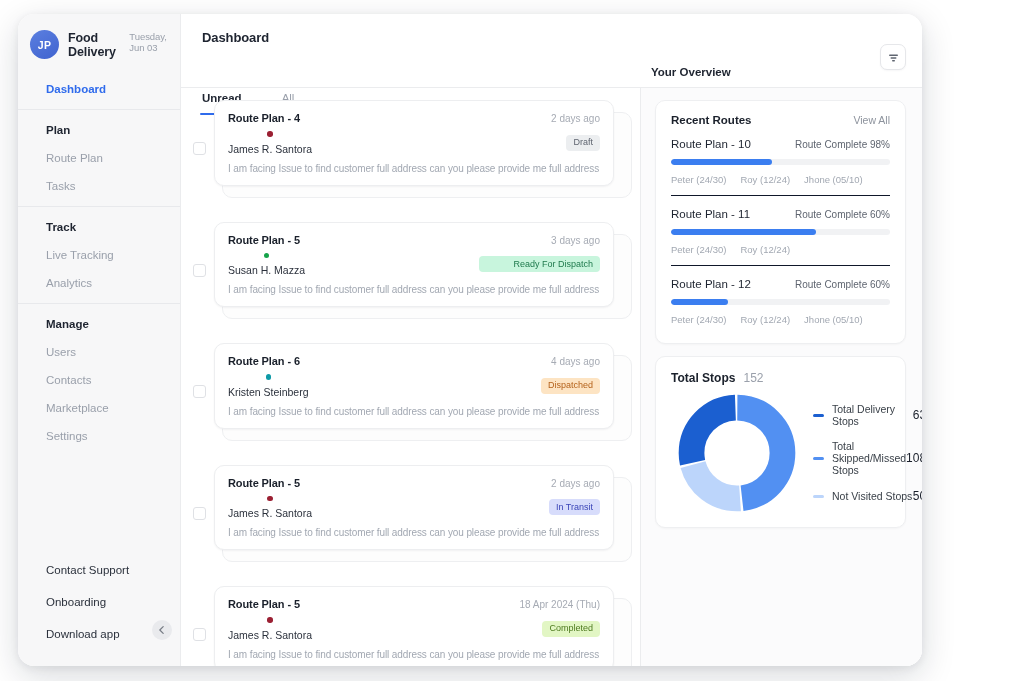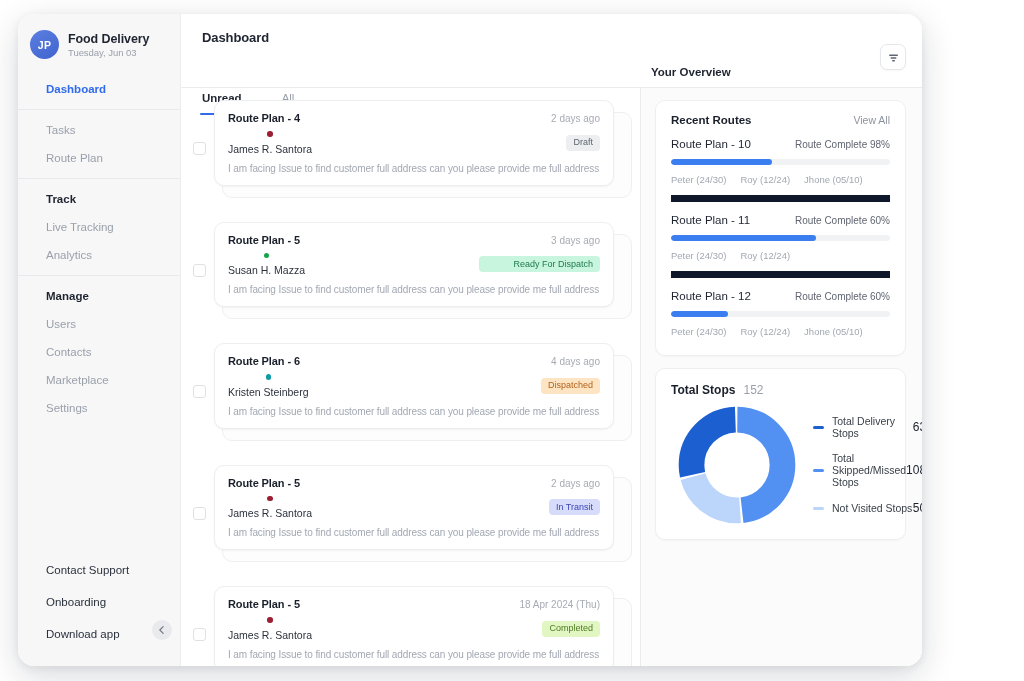--- a/index.html
+++ b/index.html
@@ -36,21 +36,21 @@
     padding: 16px 0 14px 12px;
   }
   .avatar {
     width: 29px; height: 29px; border-radius: 50%;
     background: linear-gradient(150deg,#5b7fe0 0%,#4063cf 100%);
     color: #fff; font-size: 10.5px; font-weight: bold;
     display: flex; align-items: center; justify-content: center;
     letter-spacing: 0.3px;
     flex: 0 0 auto;
   }
-  .brand-text { display: flex; flex-direction: column; gap: 1px; }
+  .brand-text { display: flex; flex-direction: row; gap: 1px; }
   .brand-title { font-size: 12.5px; color: #1e2430; font-weight: 600; letter-spacing: -0.1px; }
   .brand-sub { font-size: 9.5px; color: #9aa0ab; letter-spacing: -0.05px; }
 
   .nav-group { padding: 4px 0; }
   .nav-divider { height: 1px; background: #e8e9ec; margin: 2px 0; }
   .nav-item {
     font-size: 11.5px;
     color: #9aa0ab;
     padding: 6px 0 6px 28px;
     line-height: 16px;
@@ -193,21 +193,21 @@
   .panel-card {
     background: #fff;
     border: 1px solid #eeeff1;
     border-radius: 10px;
     box-shadow: 0 1px 2px rgba(16,24,40,0.03);
   }
   .routes-card { padding: 13px 15px 8px 15px; }
   .routes-head { display: flex; justify-content: space-between; align-items: center; }
   .routes-title { font-size: 11.5px; font-weight: bold; color: #1a202b; }
   .view-all { font-size: 10.5px; color: #8d939d; cursor: pointer; }
-  .route-row { padding: 12px 0 10px 0; border-bottom: 7px solid #0f172a; }
+  .route-row { padding: 12px 0 10px 0; border-bottom: 1px solid #0f172a; }
   .route-row:last-child { border-bottom: none; }
   .route-top { display: flex; justify-content: space-between; align-items: baseline; }
   .route-name { font-size: 11.5px; color: #1e2430; }
   .route-pct { font-size: 10px; color: #5f6570; }
   .bar-track {
     height: 6px; background: #f1f2f4; border-radius: 4px;
     margin-top: 9px; overflow: hidden;
   }
   .bar-fill { height: 100%; background: #3b7ef0; border-radius: 4px; }
   .drivers { display: flex; gap: 14px; margin-top: 9px; }
@@ -239,22 +239,23 @@
         <div class="brand-sub">Tuesday, Jun 03</div>
       </div>
     </div>
 
     <div class="nav-top">
       <div class="nav-item active">Dashboard</div>
     </div>
     <div class="nav-divider"></div>
 
     <div class="nav-group">
+      <div class="nav-item head">Plan</div>
+      <div class="nav-item">Route Plan</div>
       <div class="nav-item">Tasks</div>
-      <div class="nav-item">Route Plan</div>
     </div>
     <div class="nav-divider"></div>
 
     <div class="nav-group">
       <div class="nav-item head">Track</div>
       <div class="nav-item">Live Tracking</div>
       <div class="nav-item">Analytics</div>
     </div>
     <div class="nav-divider"></div>
 

